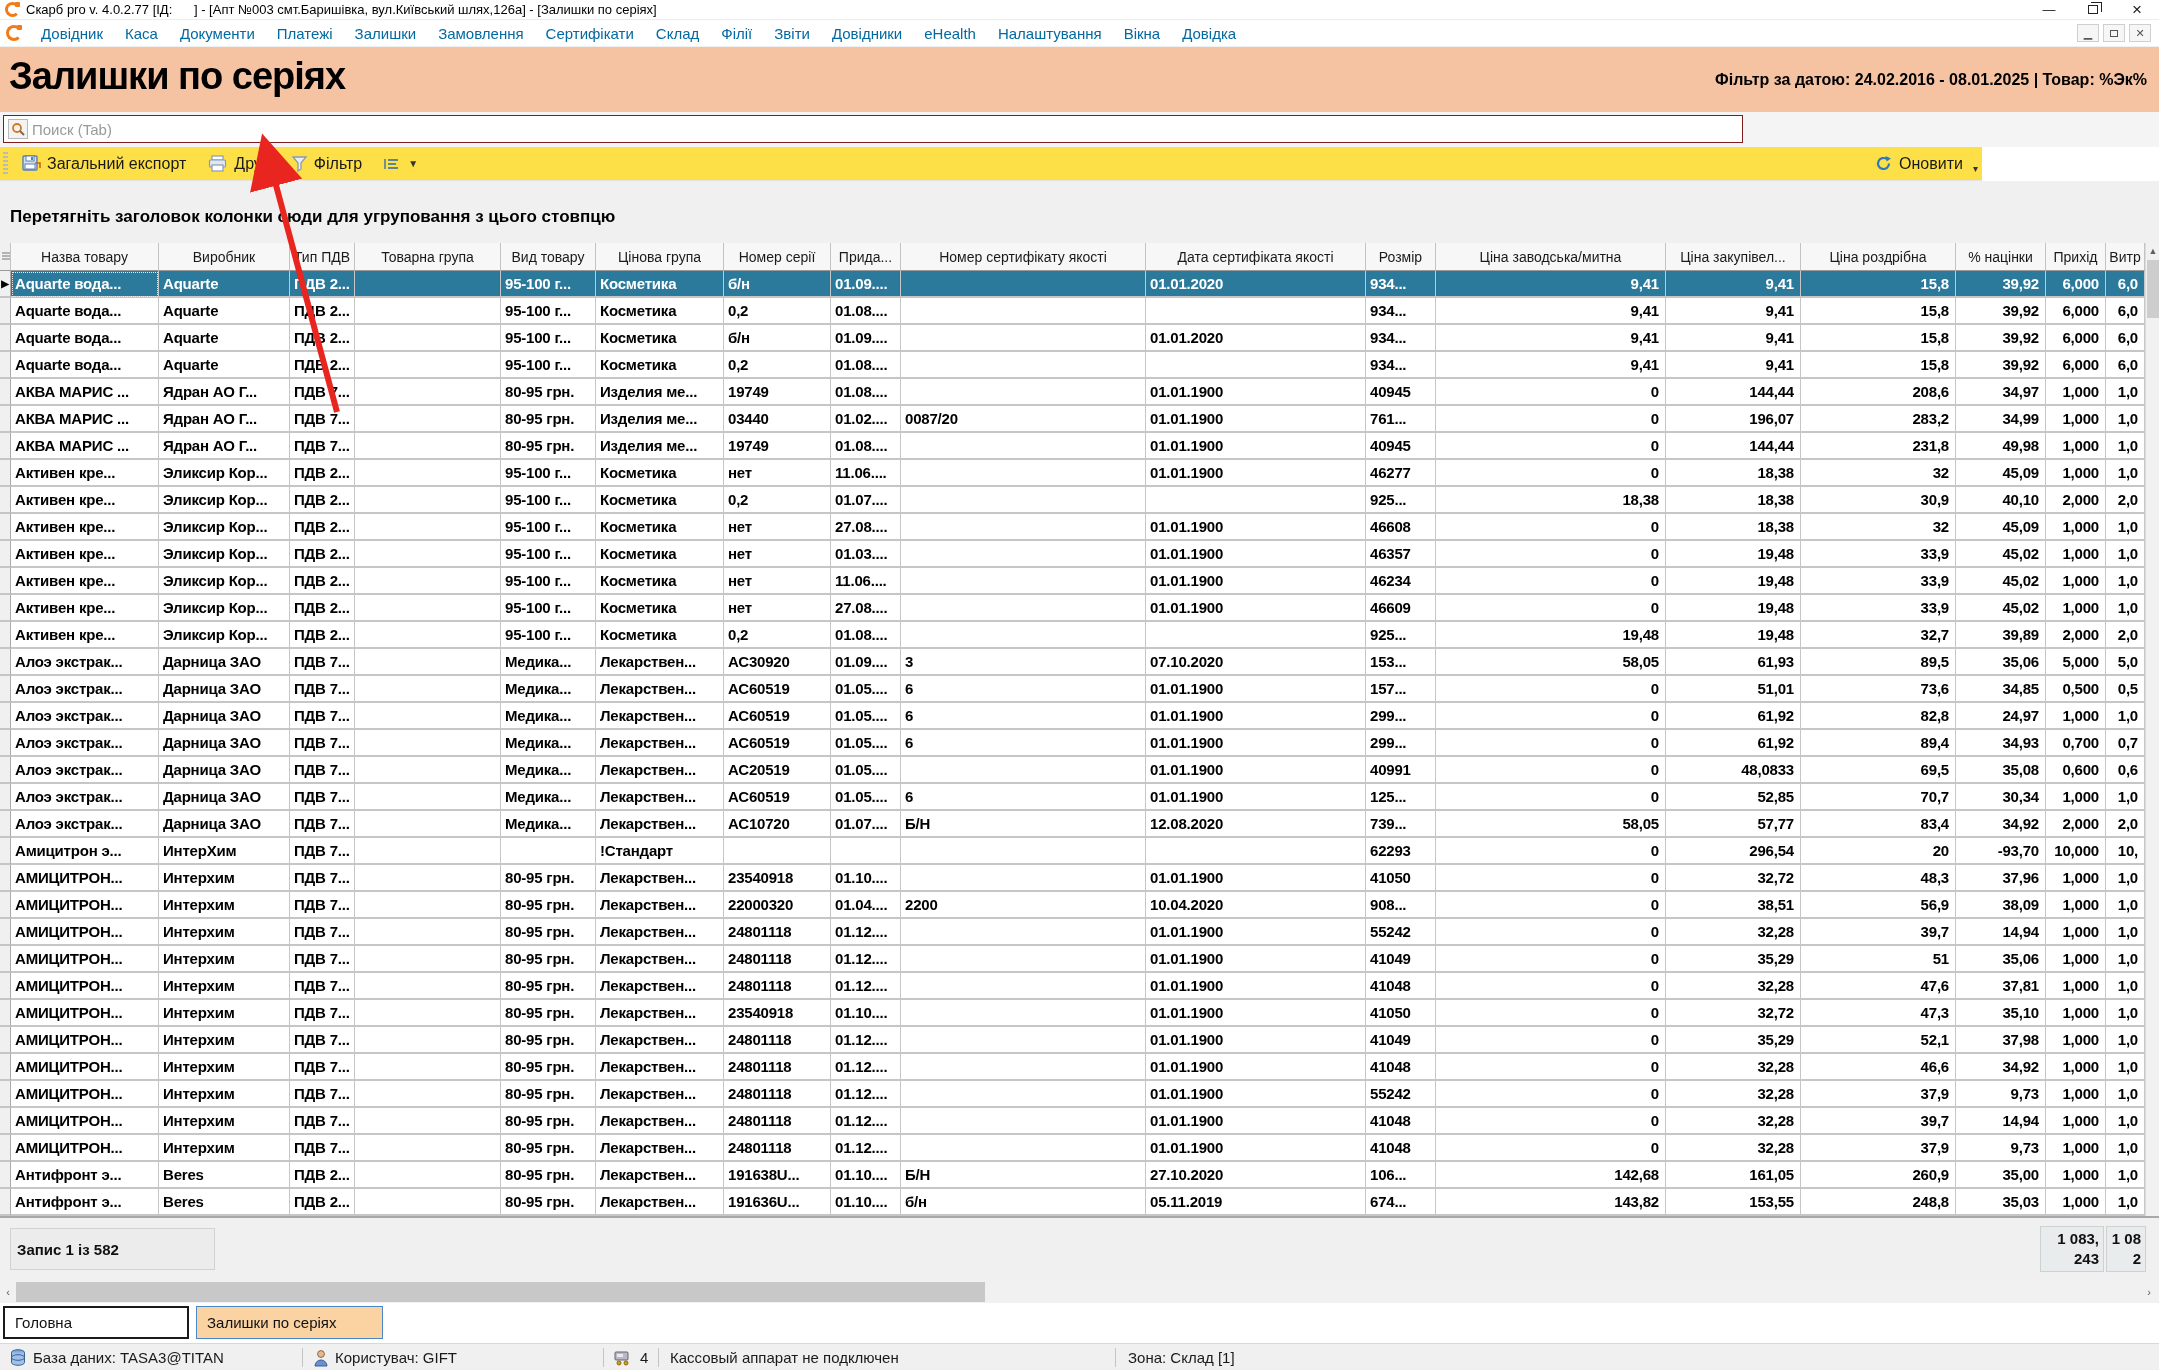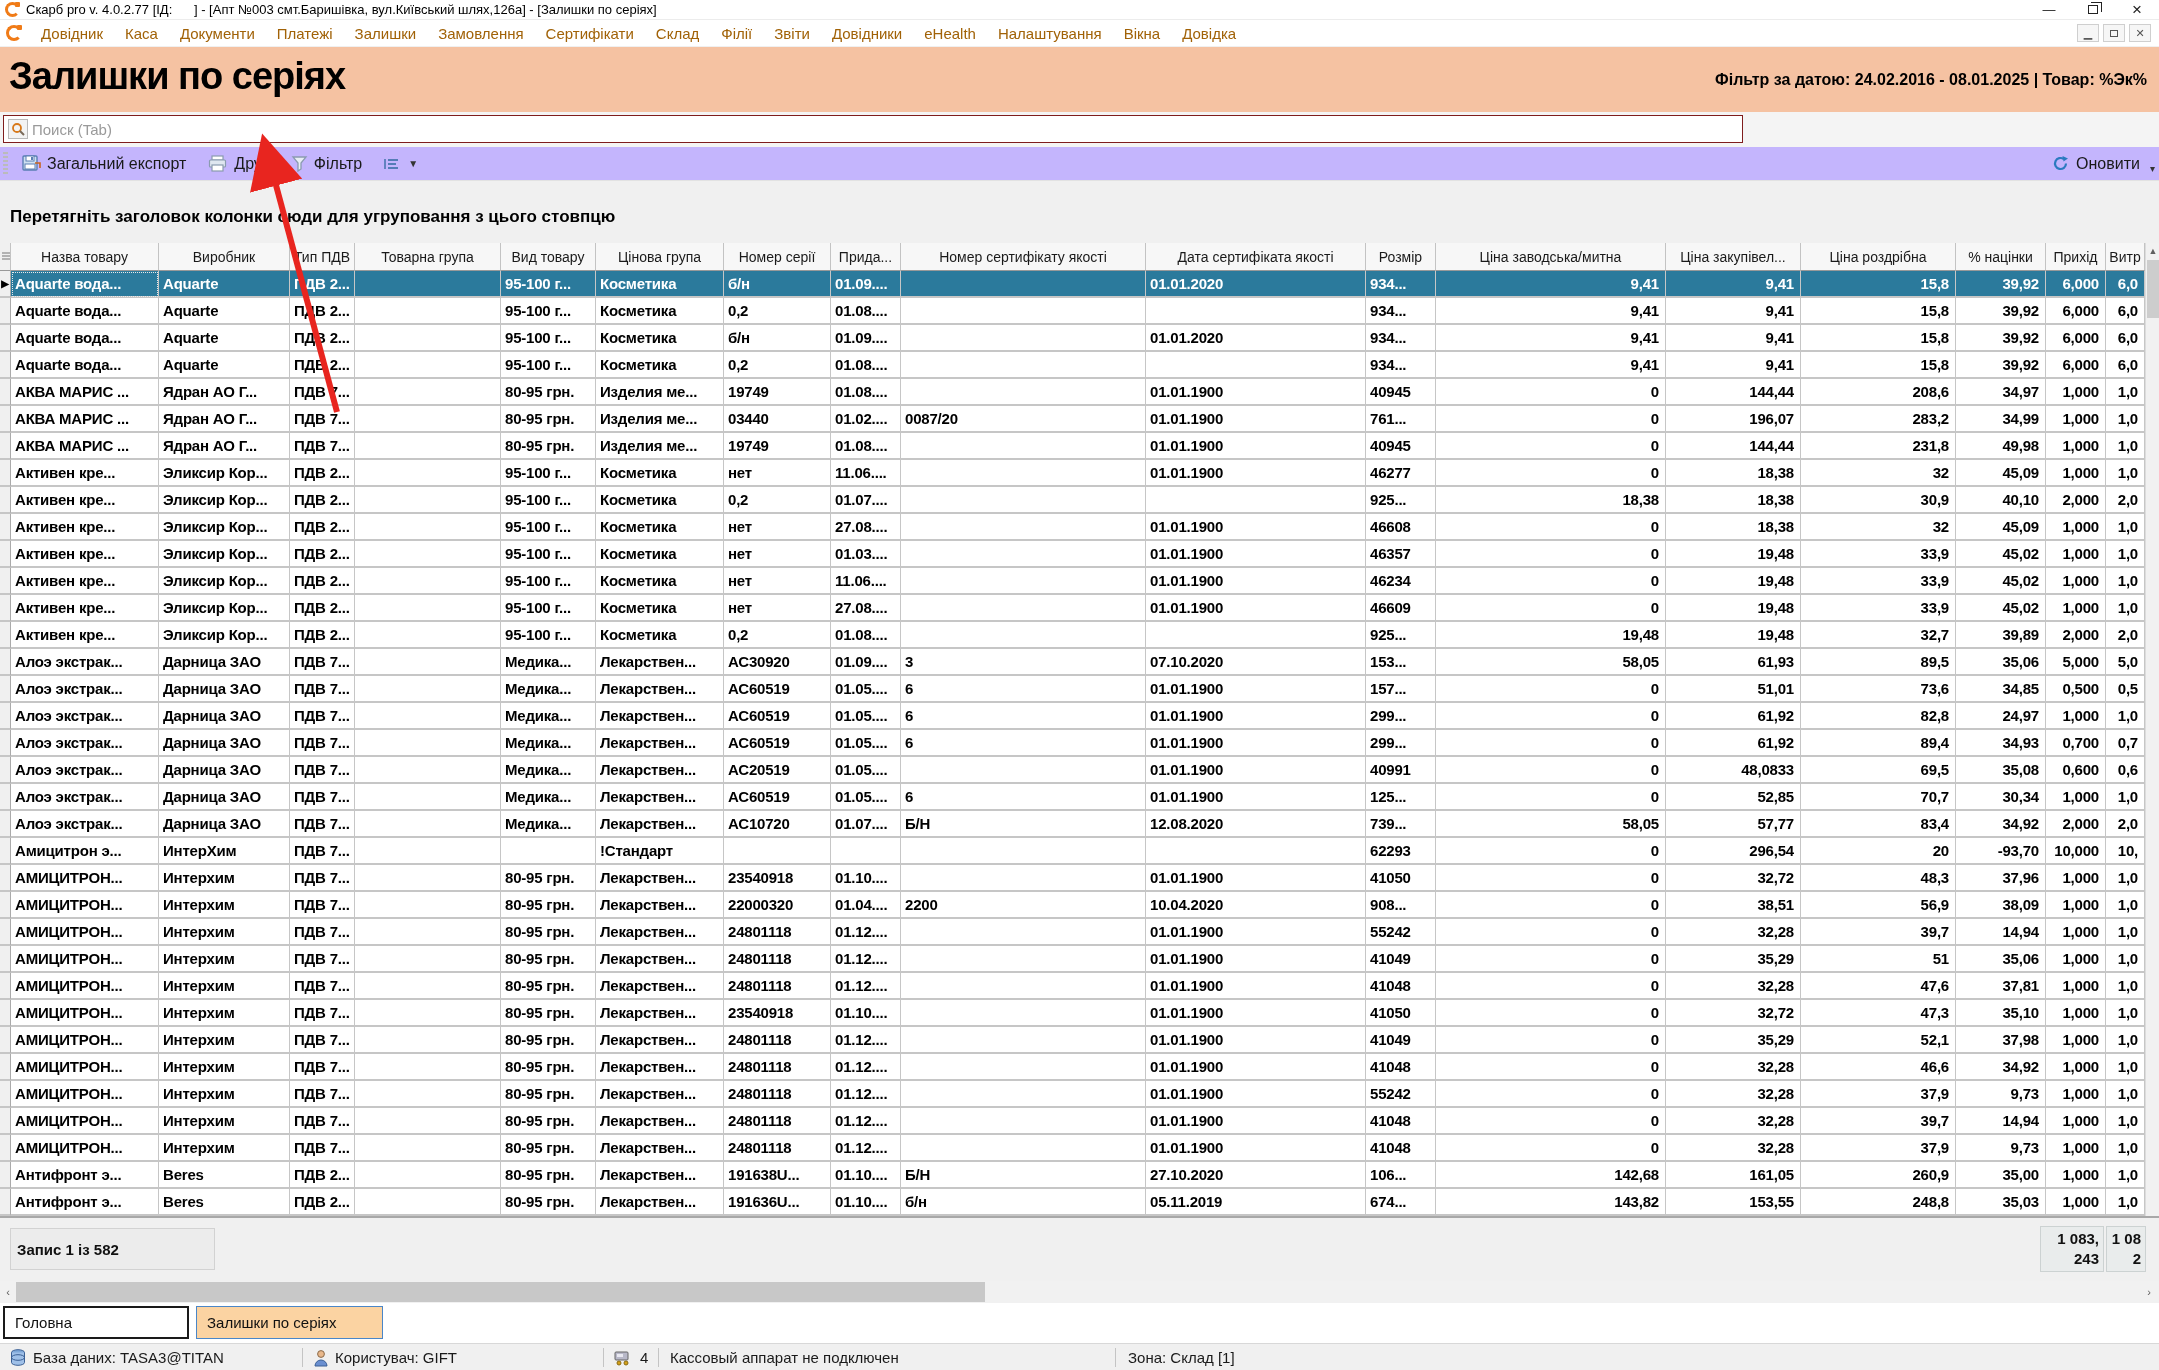--- a/index.html
+++ b/index.html
@@ -19,41 +19,41 @@
   .wincontrols { margin-left:auto; display:flex; align-items:center; height:100%; }
   .wbtn { width:44px; height:100%; display:flex; align-items:center; justify-content:center;
     font-size:13px; color:#222; cursor:default; }
   .wbtn .rsq { position:relative; width:10px; height:9px; border:1.5px solid #222; background:#fff;}
   .wbtn .rsq:before { content:""; position:absolute; left:2px; top:-4px; width:10px; height:9px;
     border:1.5px solid #222; border-left:none; border-bottom:none; }
   
   .menubar { position:absolute; left:0; top:20px; width:2159px; height:27px; background:#fff;
     display:flex; align-items:center; border-bottom:1px solid #f0f0f0; }
   .menubar .appicon { width:16px; height:16px; margin:0 8px 0 6px; }
-  .menuitem { font-size:15px; padding:0 11px; color:#a16207; cursor:default;text-align:right; }
+  .menuitem { font-size:15px; padding:0 11px; color:#0369a1; cursor:default;text-align:right; }
   .mdicontrols { margin-left:auto; display:flex; gap:4px; padding-right:8px; }
   .mdibtn { width:22px; height:18px; border:1px solid #cfcfcf; background:#f6f6f6; color:#555;
     font-size:11px; display:flex; align-items:center; justify-content:center; }
   .mdibtn .sq { width:8px; height:7px; border:1.2px solid #555; }
   
   .pageheader { position:absolute; left:0; top:47px; width:2159px; height:65px; background:#f5c2a2; }
   .pagetitle { position:absolute; left:9px; top:8px; font-size:38px; font-weight:700;
     letter-spacing:-1px; color:#000; }
   .filterinfo { position:absolute; right:12px; top:24px; font-size:16px; font-weight:700; color:#000; }
   
   .searchrow { position:absolute; left:0; top:112px; width:2159px; height:35px; background:#f4f4f4; }
   .searchbox { position:absolute; left:3px; top:3px; width:1740px; height:28px; background:#fff;
     border:1px solid #7f1d1d; display:flex; align-items:center; }
   .searchbox .mag { flex:0 0 auto; margin:0 4px 0 4px; width:20px; height:20px;
     border:1px solid #b9b9b9; background:#f3f3f3; display:flex; align-items:center; justify-content:center;}
   .searchbox input { border:none; outline:none; flex:1; font-size:15px; color:#444;
     font-family:"Liberation Sans",sans-serif; }
   .searchbox input::placeholder { color:#9a9a9a; }
   
-  .toolbar { position:absolute; left:0; top:147px; width:2159px; height:34px; background:#c4b5fd;
+  .toolbar { position:absolute; left:0; top:147px; width:1982px; height:34px; background:#fde047;
     border-bottom:1px solid #e2e2e2; display:flex; align-items:center; }
   .grip { width:5px; height:24px; margin:0 6px 0 3px;
     background-image:repeating-linear-gradient(#bbb 0 2px, transparent 2px 4px); }
   .tbtn { display:flex; align-items:center; gap:6px; font-size:16px; color:#1a1a1a;
     padding:3px 8px; cursor:default; }
   .tbtn svg { display:block; }
   .tsep { width:6px; }
   .tright { margin-left:auto; display:flex; align-items:center; padding-right:4px; }
   .carow { font-size:10px; color:#333; margin-left:2px; }
   

